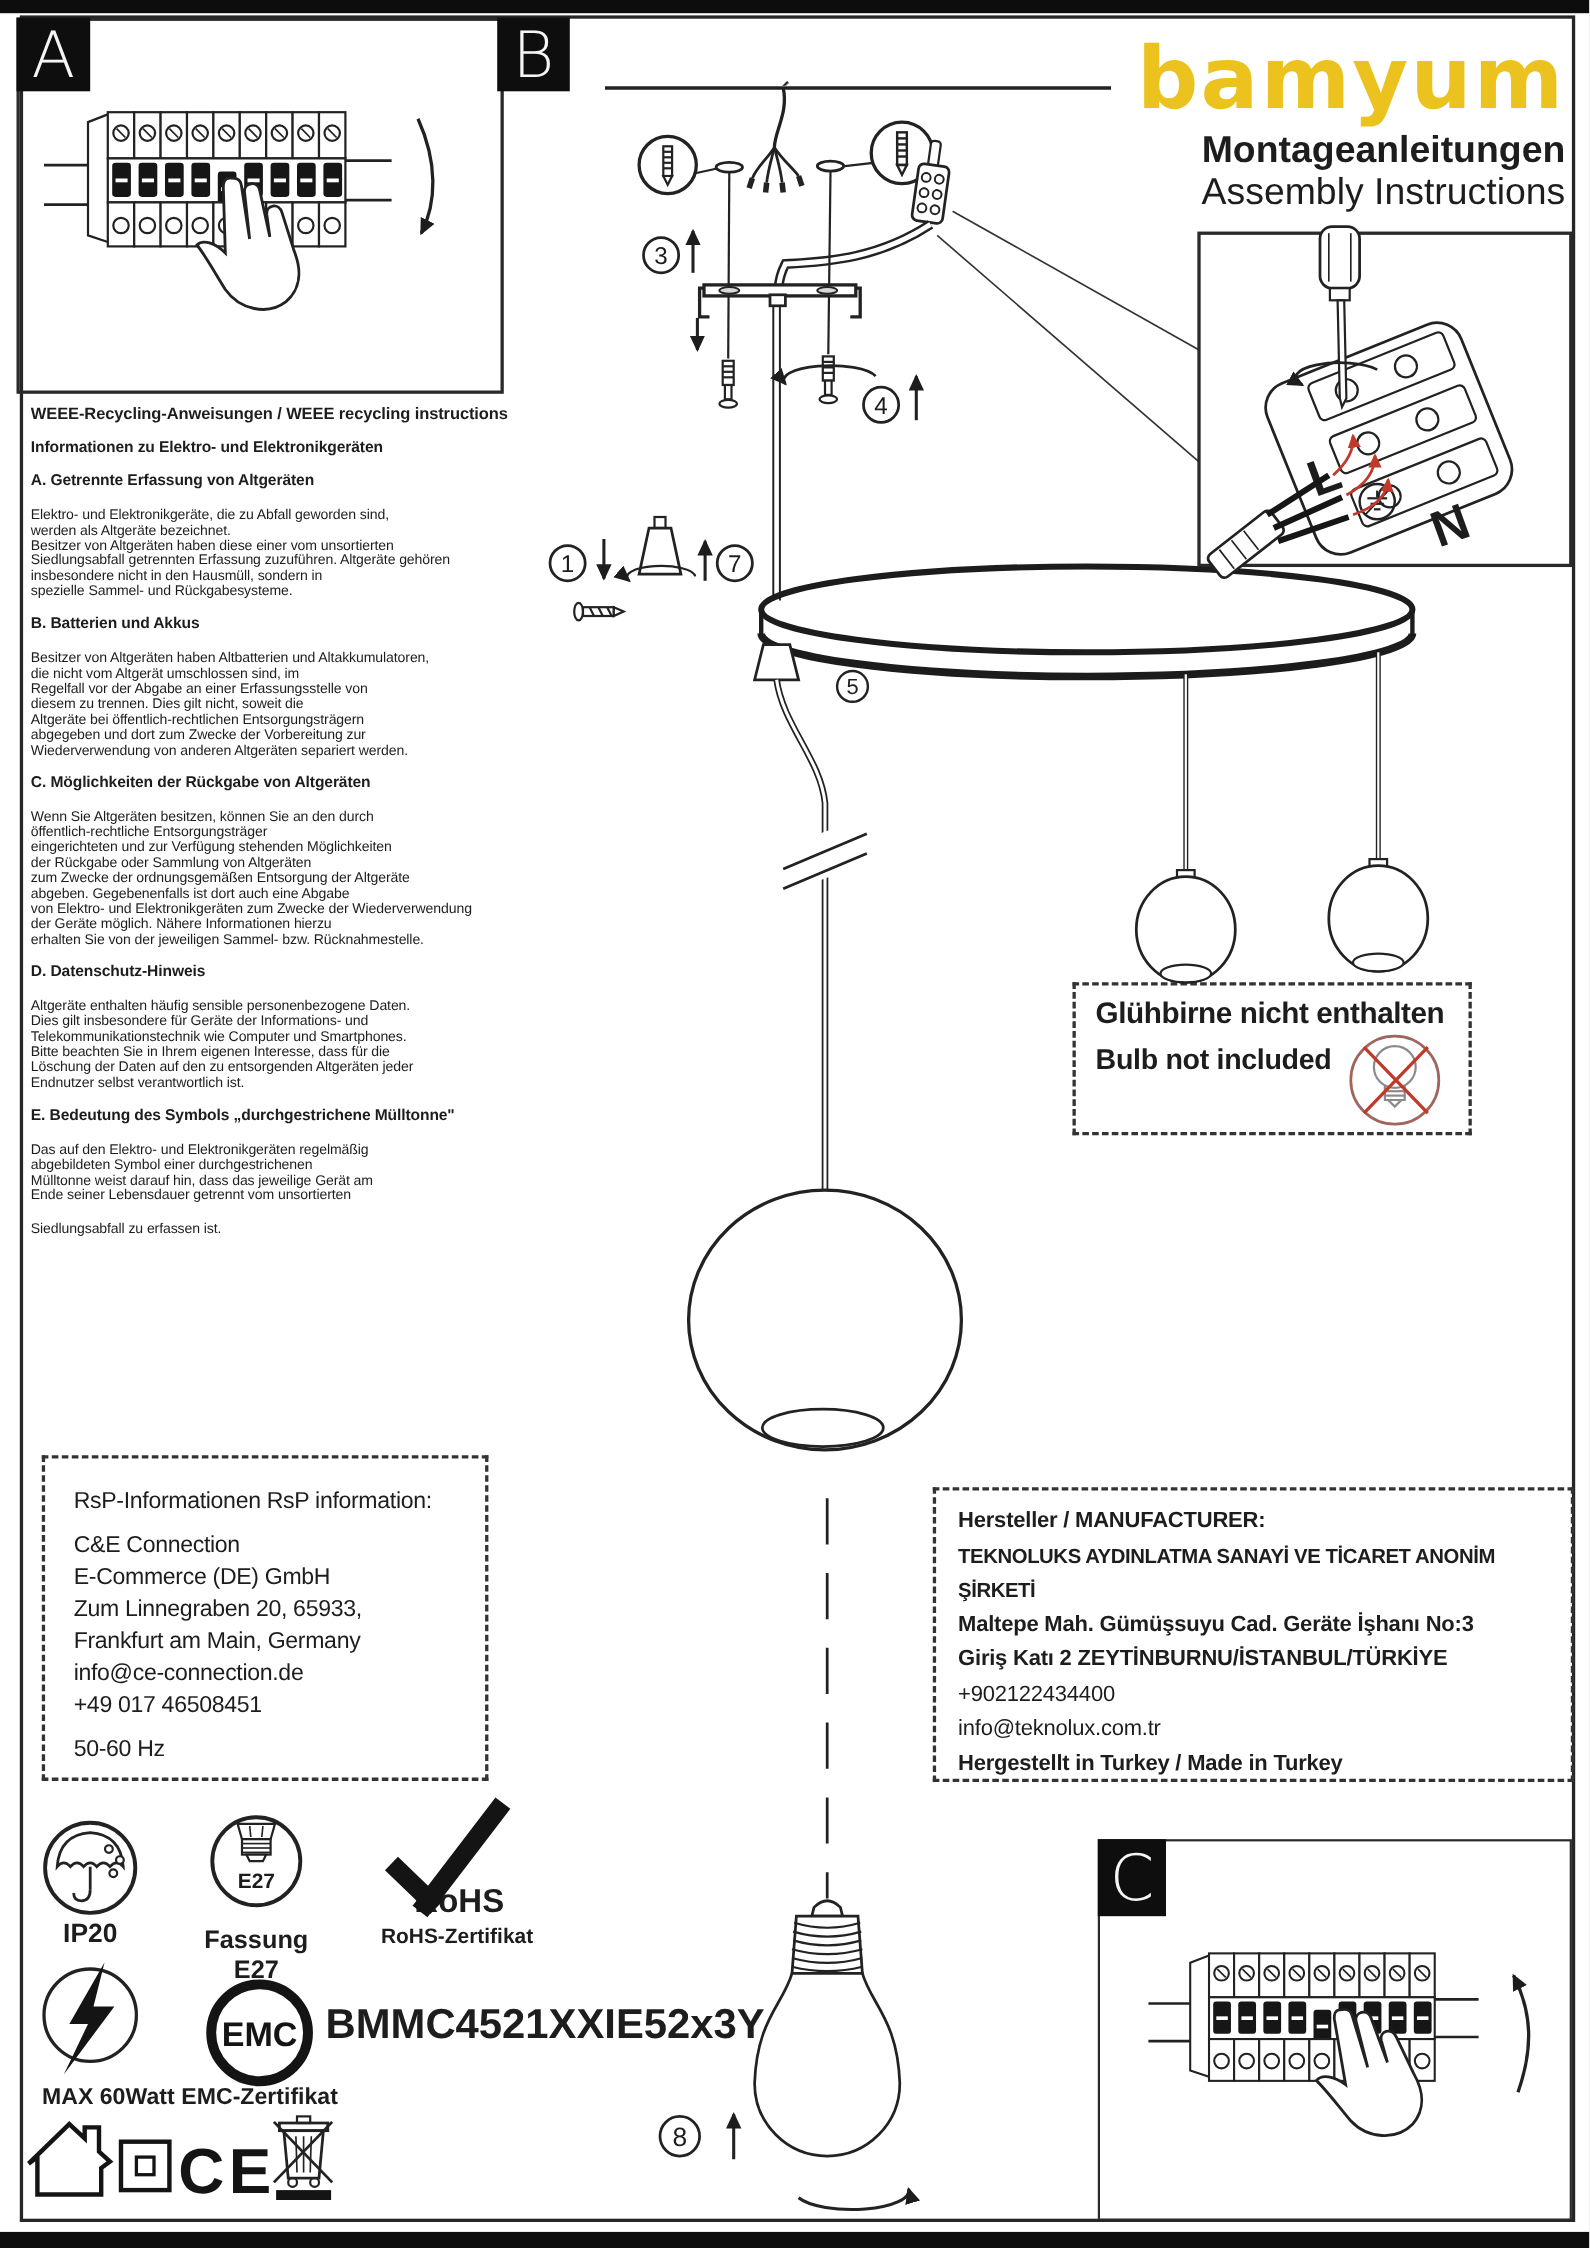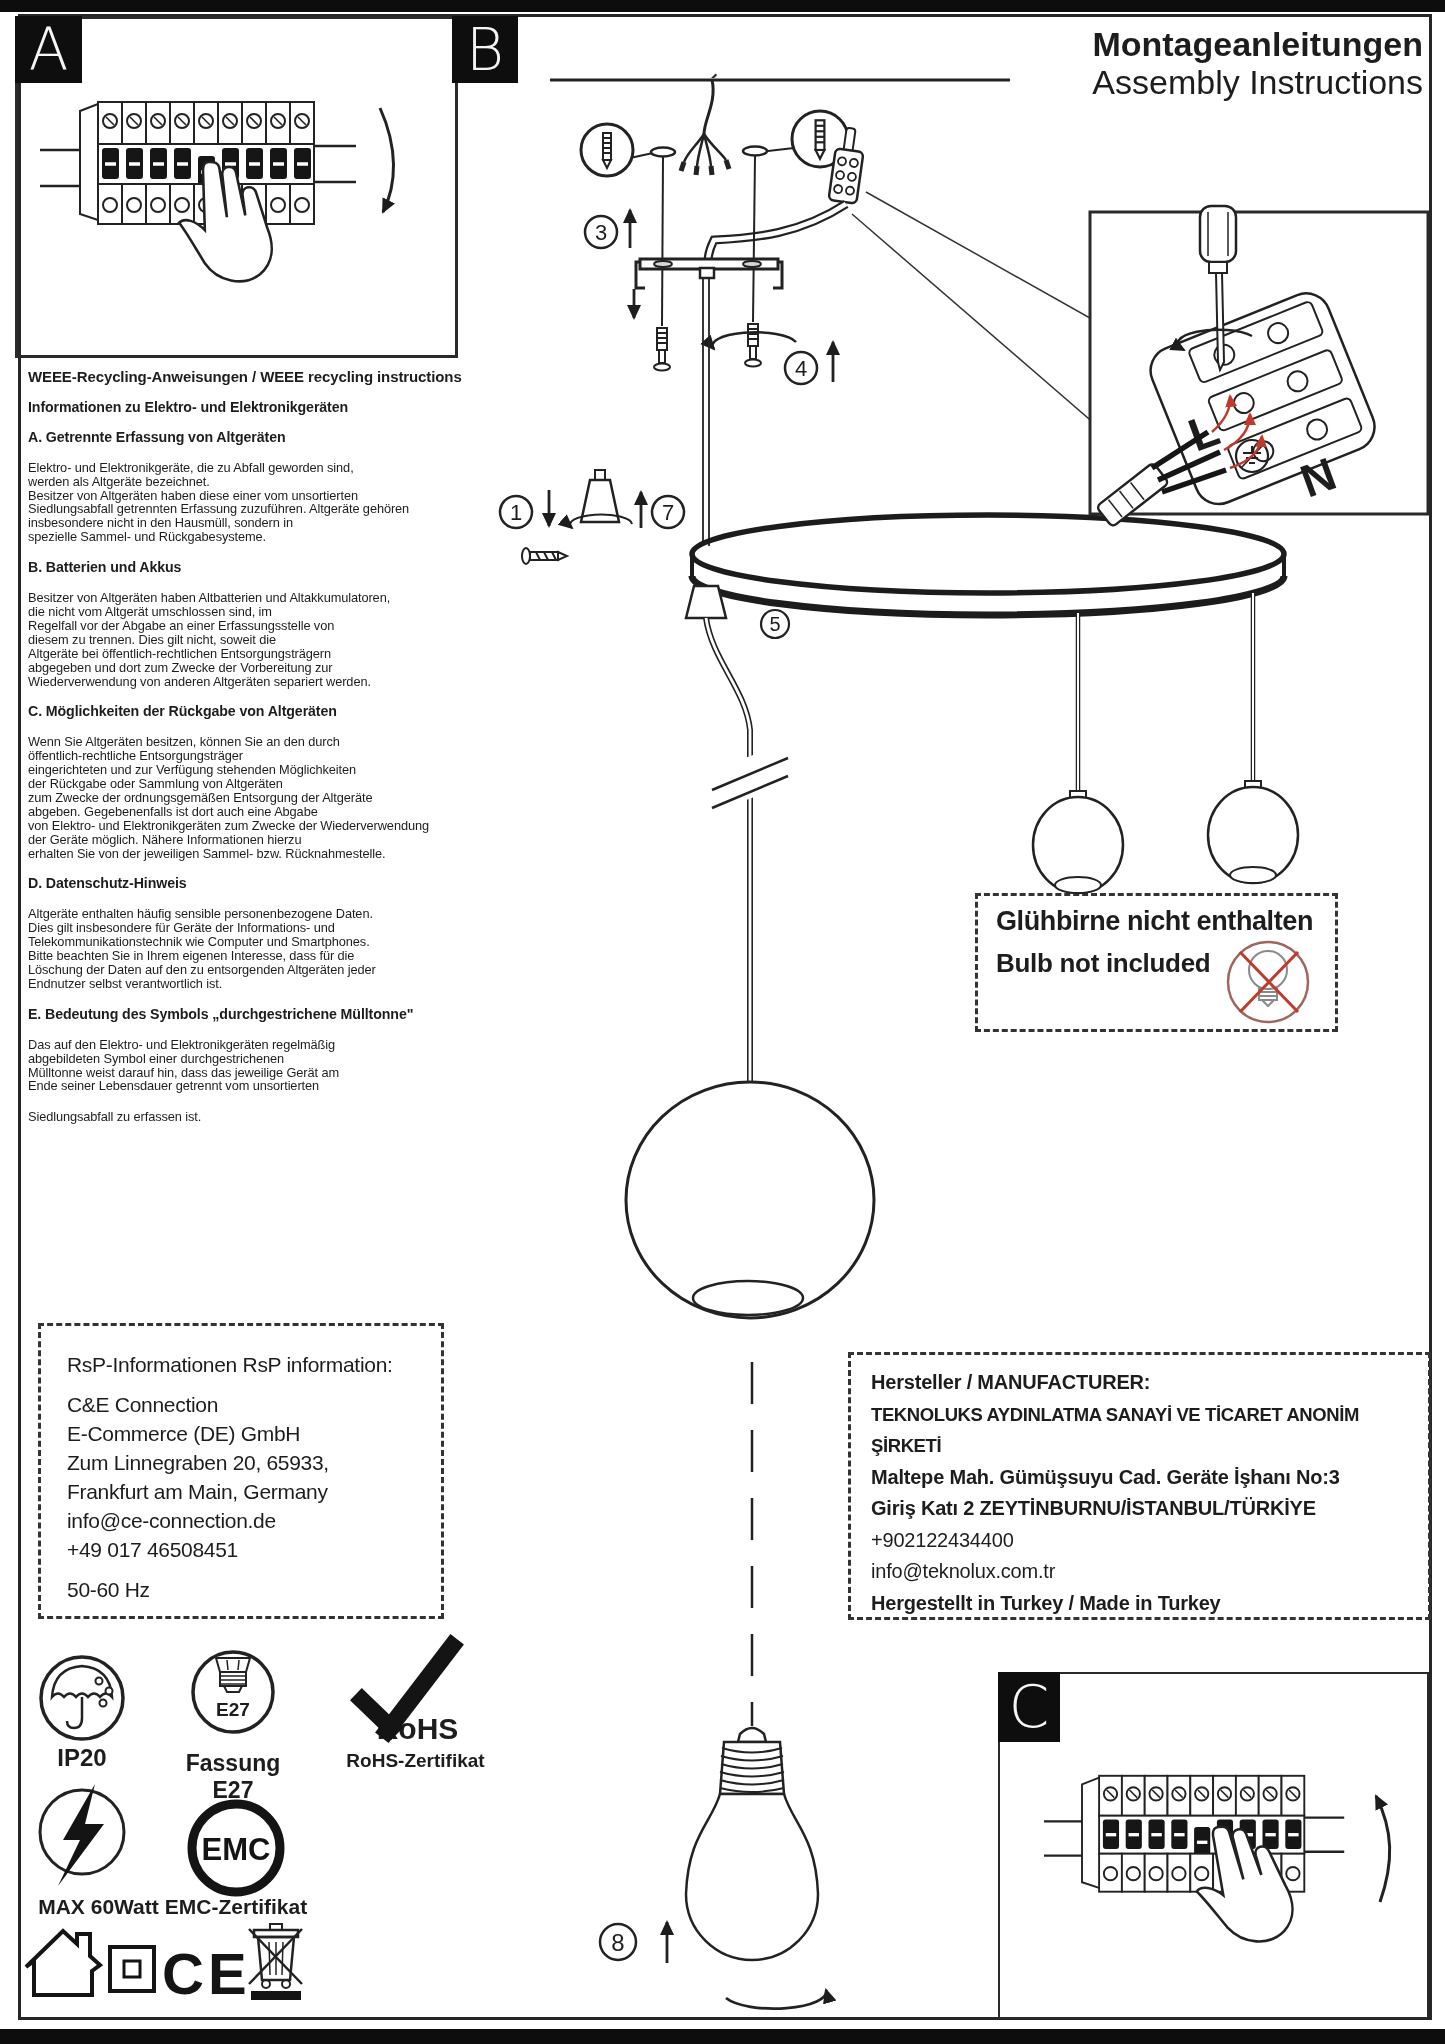--- a/index.html
+++ b/index.html
@@ -95,20 +95,21 @@
 Endnutzer selbst verantwortlich ist.</div>
     <div class="sec-h">E. Bedeutung des Symbols „durchgestrichene Mülltonne"</div>
     <div class="sec-b">Das auf den Elektro- und Elektronikgeräten regelmäßig
  abgebildeten Symbol einer durchgestrichenen
 Mülltonne weist darauf hin, dass das jeweilige Gerät am
 Ende seiner Lebensdauer getrennt vom unsortierten</div>
     <div class="sec-b">Siedlungsabfall zu erfassen ist.</div>
   </div>
 
   <div class="brand-wrap">
+    <div class="brand">bamyum</div>
     <div class="sub-de">Montageanleitungen</div>
     <div class="sub-en">Assembly Instructions</div>
   </div>
 
   <div class="dash bulbbox">
     <div class="l1">Glühbirne nicht enthalten</div>
     <div class="l2">Bulb not included</div>
   </div>
 
   <div class="dash rsp">
@@ -135,20 +136,21 @@
       <div class="b last">Hergestellt in Turkey / Made in Turkey</div>
     </div>
   </div>
 
   <div class="certlab" style="left:40px;top:1744px;width:84px;font-size:24px;">IP20</div>
   <div class="certlab" style="left:163px;top:1750px;width:140px;font-size:23px;">Fassung E27</div>
   <div class="certlab" style="left:370px;top:1712px;width:95px;font-size:30px;">RoHS</div>
   <div class="certlab" style="left:338px;top:1750px;width:155px;font-size:19px;">RoHS-Zertifikat</div>
   <div class="certlab" style="left:22px;top:1895px;width:125px;font-size:21px;margin-left:14px;">MAX 60Watt</div>
   <div class="certlab" style="left:160px;top:1895px;width:152px;font-size:21px;">EMC-Zertifikat</div>
+  <div class="code">BMMC4521XXIE52x3Y</div>
 
   <svg id="diagram" width="1445" height="2044" viewBox="0 0 1445 2044">
     <defs>
       <pattern id="hatch" width="13" height="13" patternTransform="rotate(45)">
         <line x1="0" y1="0" x2="0" y2="13" stroke="#2a2a2a" stroke-width="4.5"></line>
       </pattern>
       <marker id="ah" markerWidth="18" markerHeight="16" refX="13" refY="7" orient="auto" markerUnits="userSpaceOnUse">
         <path d="M0,0 L15,7 L0,14 Z" fill="#1d1d1d"></path>
       </marker>
       <marker id="ahr" markerWidth="16" markerHeight="14" refX="11" refY="6" orient="auto" markerUnits="userSpaceOnUse">

